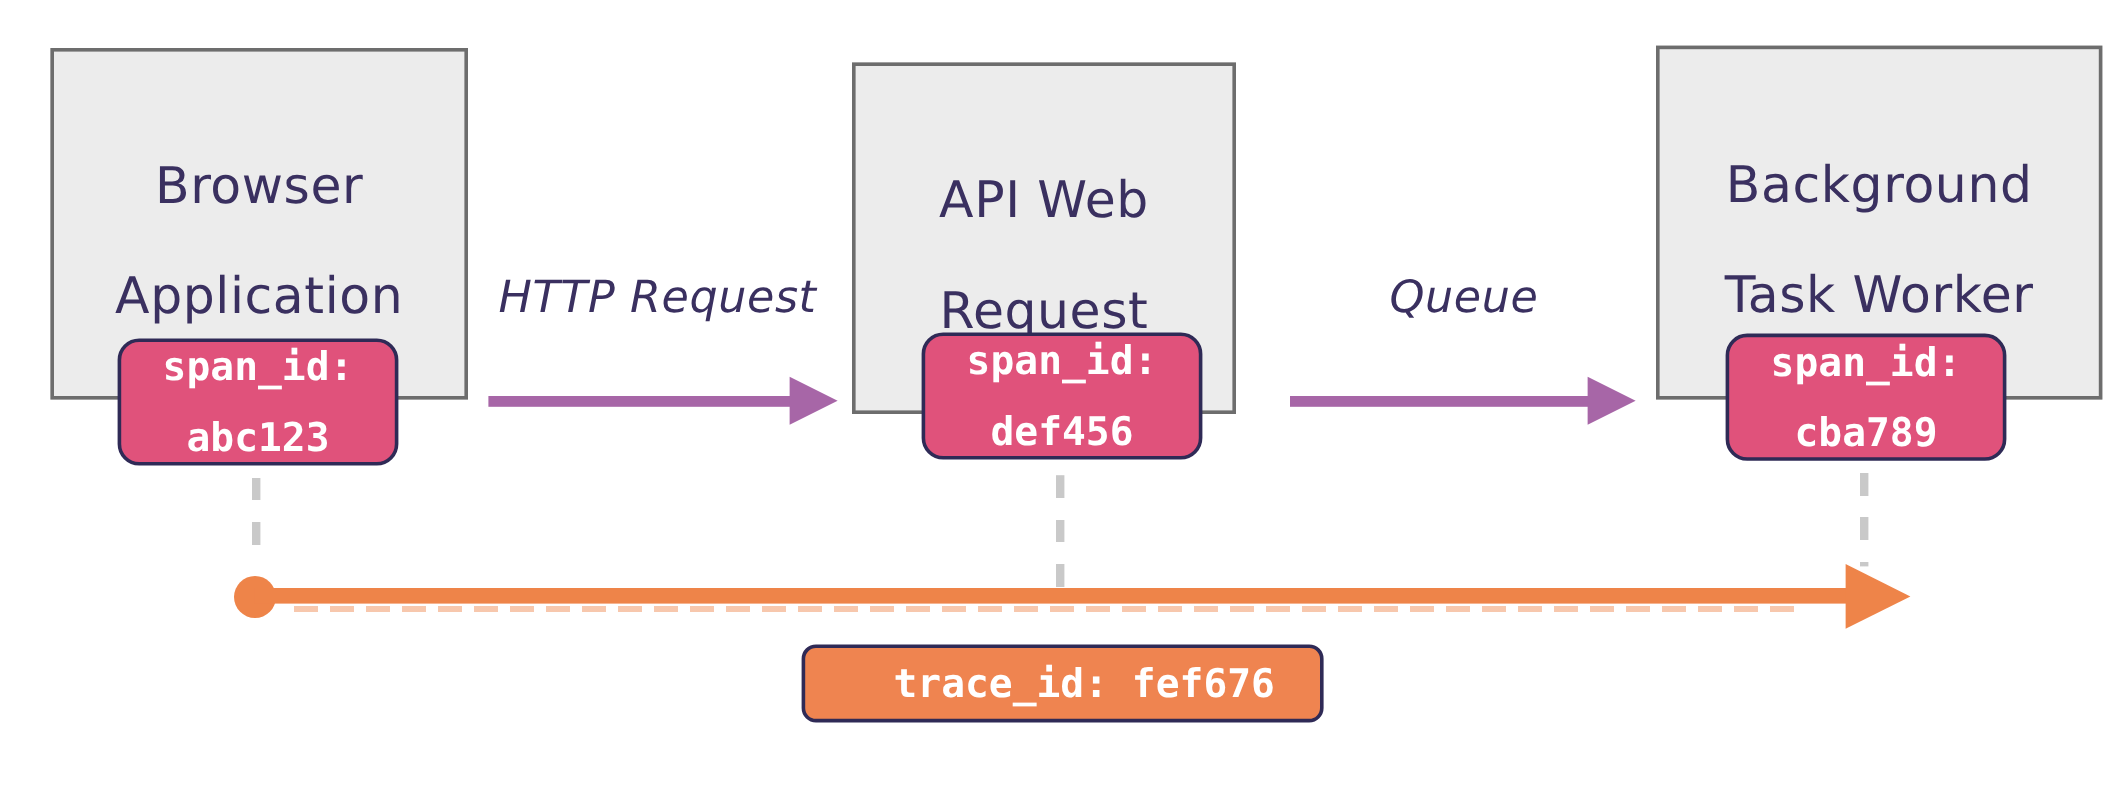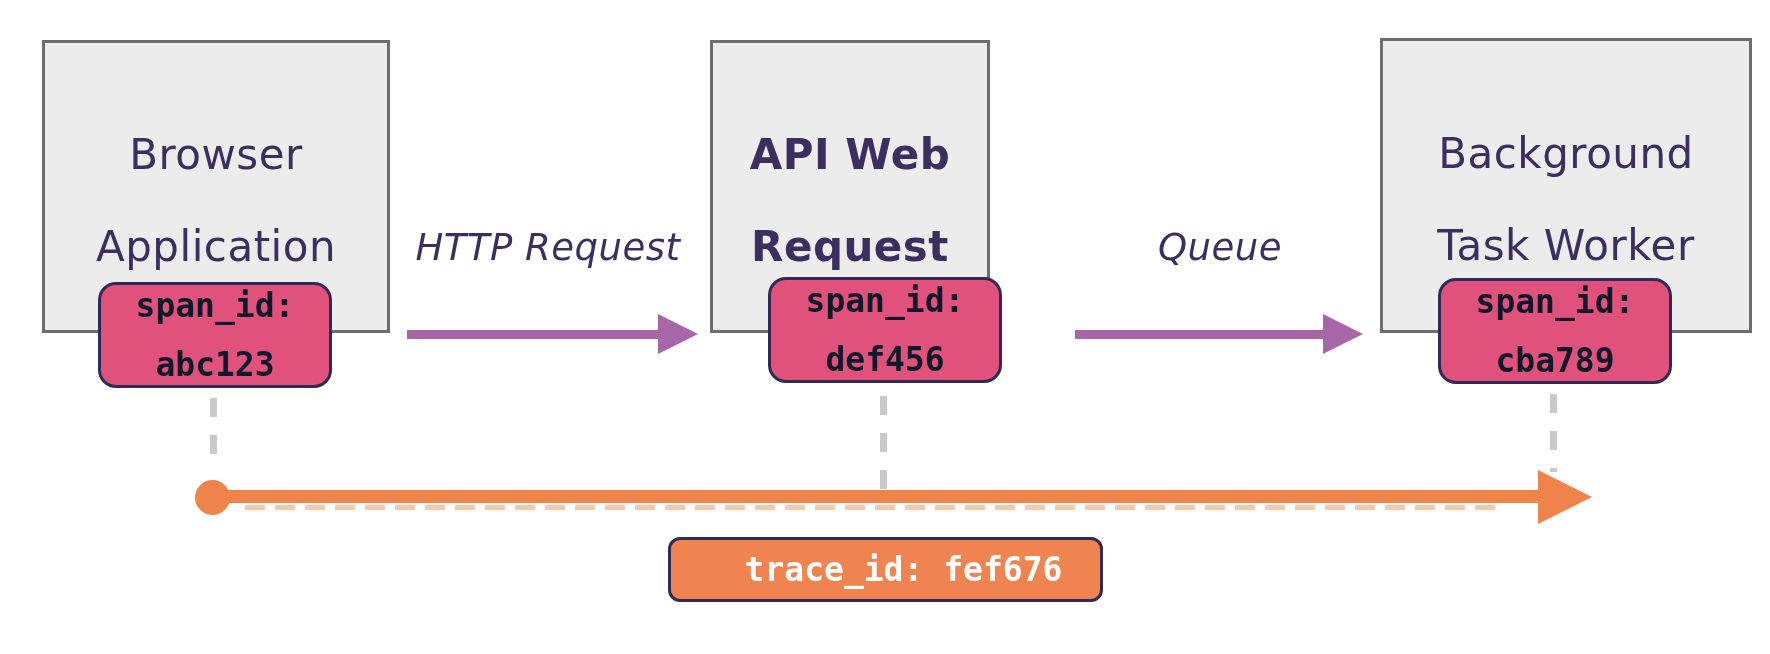--- a/index.html
+++ b/index.html
@@ -17,21 +17,21 @@
     position: absolute;
     background: #ececec;
     border: 3px solid #6d6d6d;
     box-sizing: border-box;
     display: flex;
     align-items: center;
     justify-content: center;
     z-index: 2;
   }
   .n1 { left: 42px;   top: 40px; width: 348px; height: 293px; }
-  .n2 { left: 710px;  top: 40px; width: 280px; height: 293px; font-weight: bold; }
+  .n2 { left: 710px;  top: 52px; width: 320px; height: 293px; }
   .n3 { left: 1380px; top: 38px; width: 372px; height: 295px; }
   .node-title {
     text-align: center;
     font-size: 42px;
     line-height: 58px;
     letter-spacing: 0.5px;
     color: #3a3060;
     padding-bottom: 6px;
   }
   .node-title span { display: block; margin-top: 34px; }
@@ -42,21 +42,21 @@
     width: 234px;
     height: 106px;
     background: #e0527b;
     border: 3px solid #2f2a56;
     border-radius: 18px;
     box-sizing: border-box;
     display: flex;
     flex-direction: column;
     align-items: center;
     justify-content: center;
-    color: #0f172a;
+    color: #ffffff;
     font-family: "DejaVu Sans Mono", "Liberation Mono", monospace;
     font-size: 33px;
     font-weight: 600;
     line-height: 40px;
     z-index: 6;
     gap: 19px;
   }
   .b1 { left: 98px;   top: 282px; }
   .b2 { left: 768px;  top: 277px; }
   .b3 { left: 1438px; top: 278px; }

